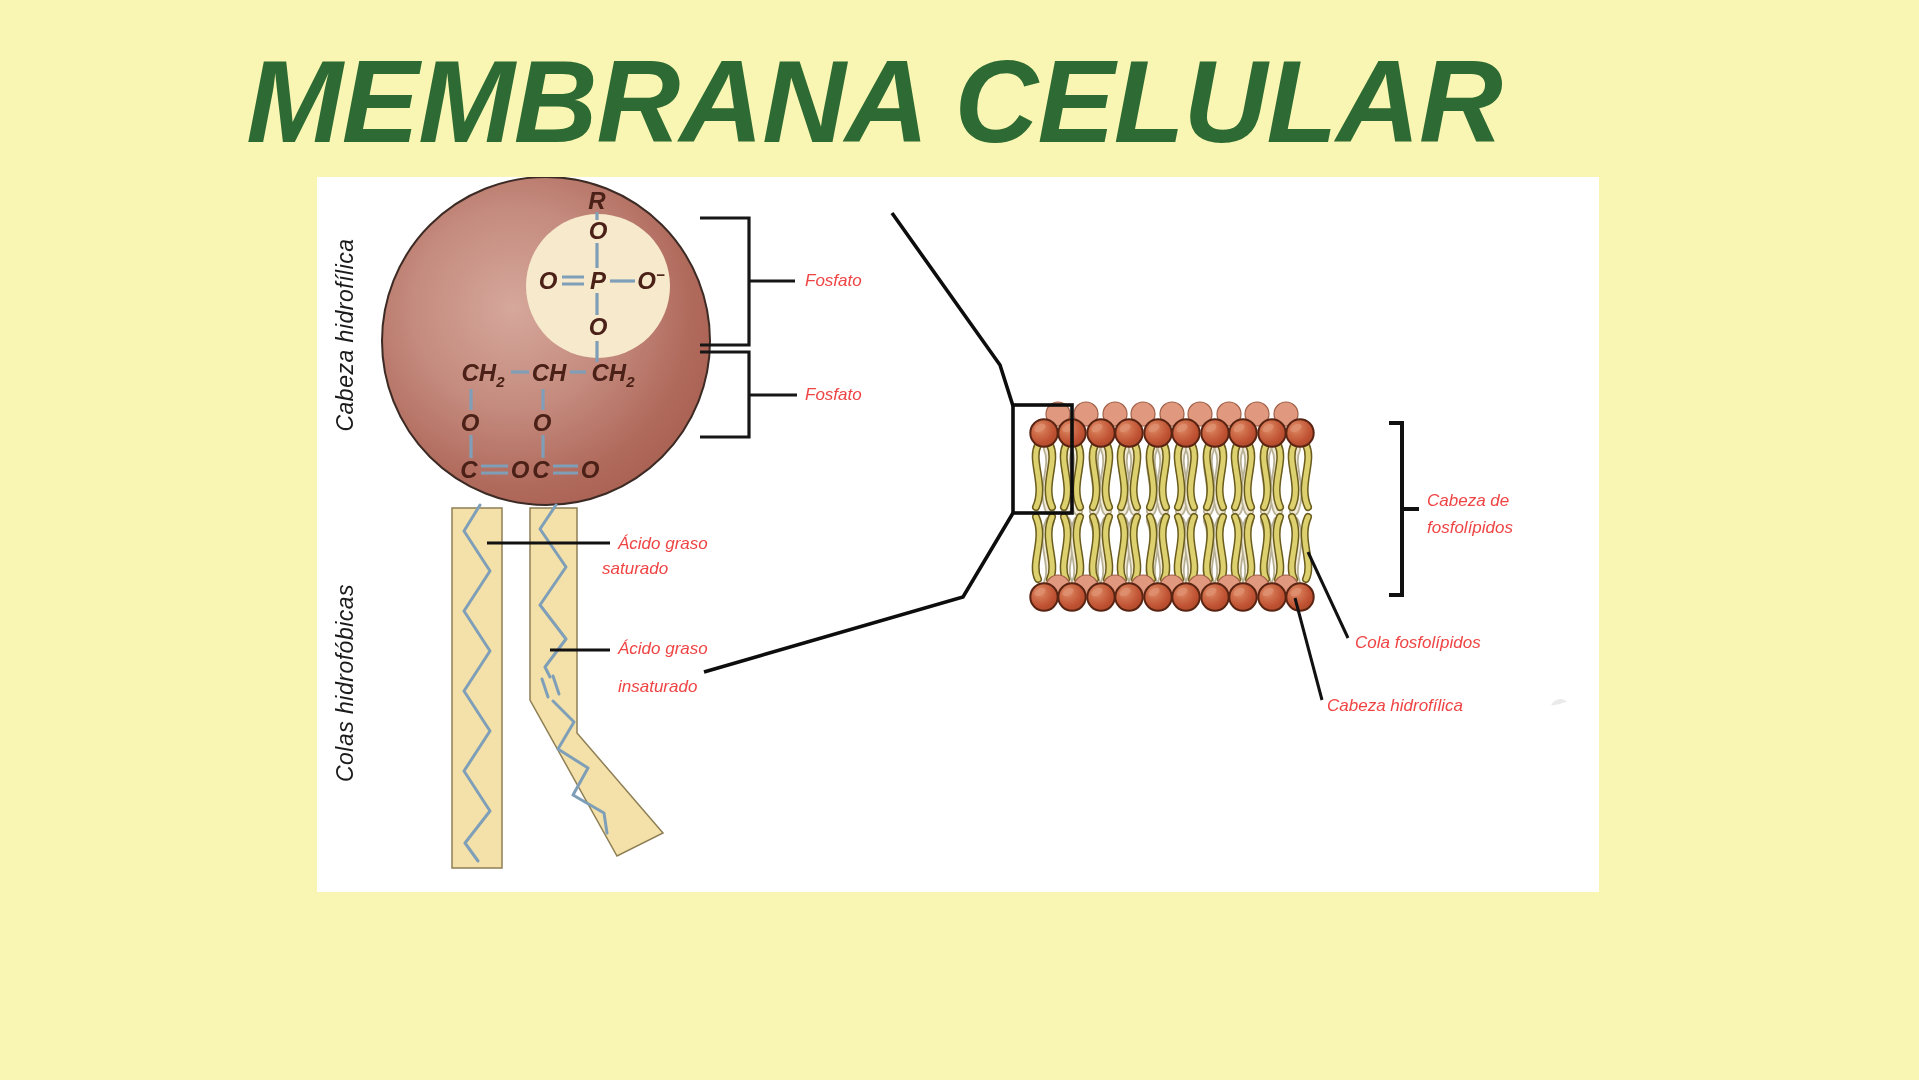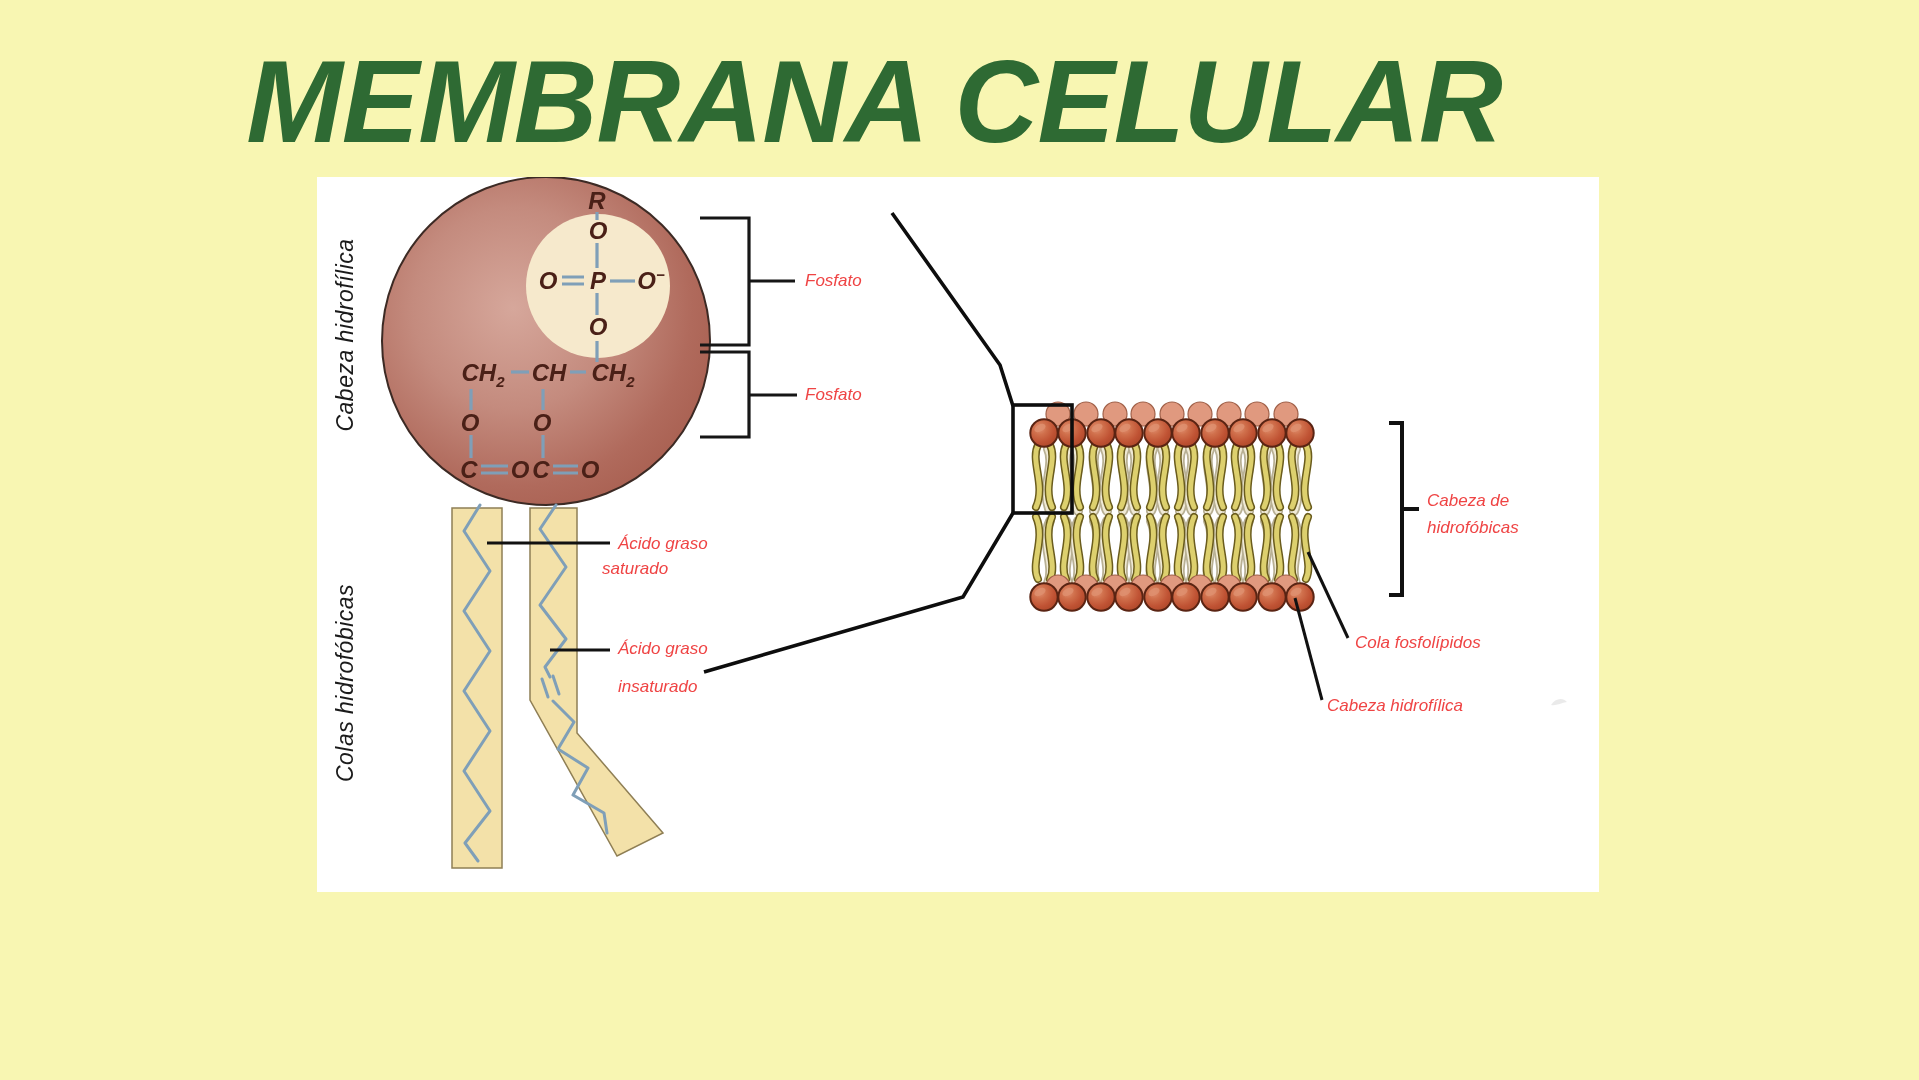--- a/index.html
+++ b/index.html
@@ -340,18 +340,18 @@
     <div class="lbl" style="left:488px;top:104px">Fosfato</div>
     <div class="lbl" style="left:488px;top:218px">Fosfato</div>
 
     <div class="lbl" style="left:301px;top:367px">Ácido graso</div>
     <div class="lbl" style="left:285px;top:392px">saturado</div>
 
     <div class="lbl" style="left:301px;top:472px">Ácido graso</div>
     <div class="lbl" style="left:301px;top:510px">insaturado</div>
 
     <div class="lbl" style="left:1110px;top:324px">Cabeza de</div>
-    <div class="lbl" style="left:1110px;top:351px">hidrofóbicas</div>
+    <div class="lbl" style="left:1110px;top:351px">fosfolípidos</div>
 
     <div class="lbl" style="left:1038px;top:466px">Cola fosfolípidos</div>
     <div class="lbl" style="left:1010px;top:529px">Cabeza hidrofílica</div>
   </div>
 </div>
 
 </body></html>

